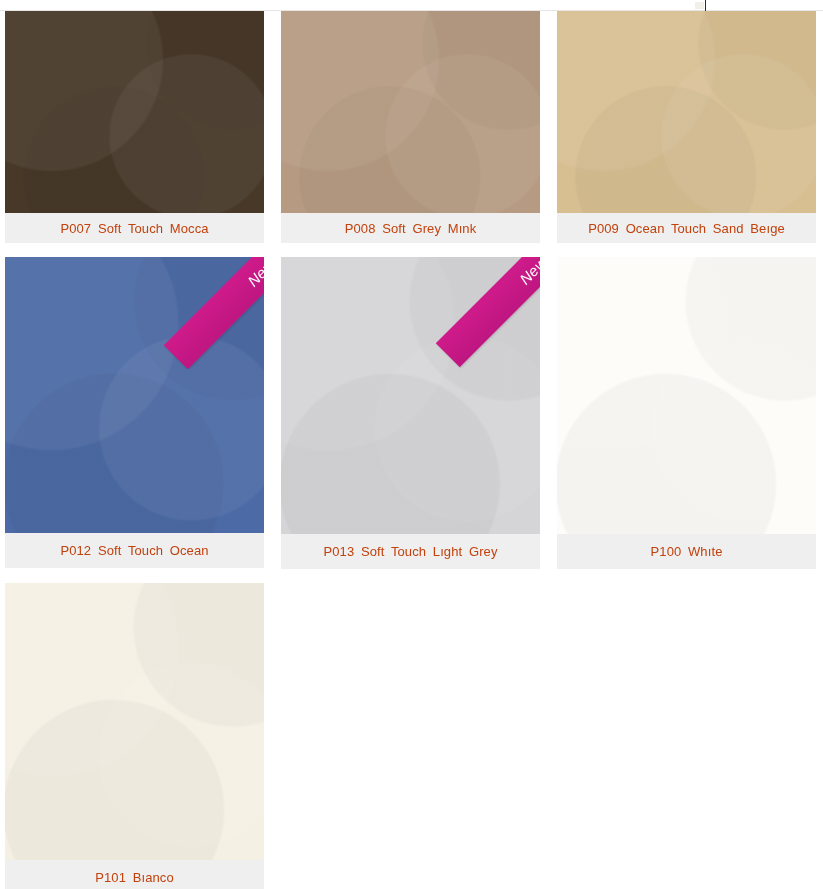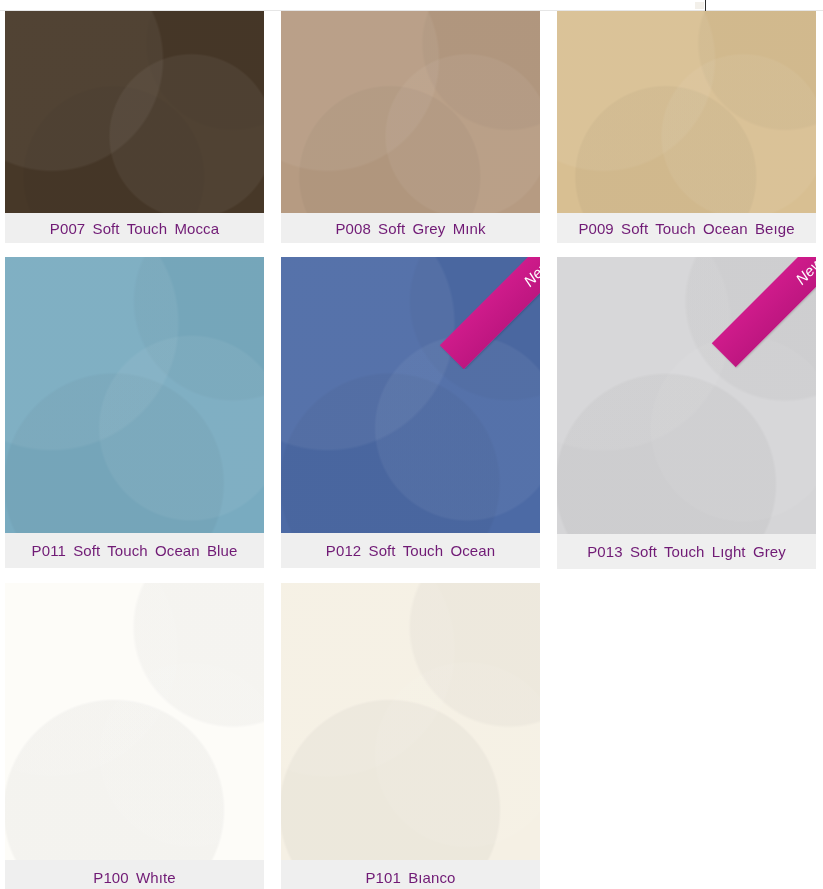--- a/index.html
+++ b/index.html
@@ -65,22 +65,22 @@
       radial-gradient(circle at 42% 82%, rgba(0,0,0,.035) 0 40%, rgba(0,0,0,0) 41%),
       radial-gradient(circle at 88% 16%, rgba(0,0,0,.03) 0 30%, rgba(0,0,0,0) 31%);
     pointer-events:none;
   }
   .label{
     height:30px;
     background:#efefef;
     display:flex;
     align-items:center;
     justify-content:center;
-    color:#701a75;
-    font-size:15px;
+    color:#c2410c;
+    font-size:13px;
     word-spacing:3px;
     letter-spacing:.1px;
     white-space:nowrap;
   }
   .row2 .label{height:35px;}
   .row3 .label{height:35px;}
   
   .ribbon{
     position:absolute;
     top:0;right:0;
@@ -138,30 +138,24 @@
       <div class="swatch" style="background-color: rgb(182, 155, 130);">
         <div class="texture"></div>
       </div>
       <div class="label">P008  Soft  Grey  Mınk</div>
     </div>
 
     <div class="card row1">
       <div class="swatch" style="background-color: rgb(216, 191, 146);">
         <div class="texture"></div>
       </div>
-      <div class="label">P009  Soft  Touch  Ocean  Beıge</div>
+      <div class="label">P009  Ocean  Touch  Sand  Beıge</div>
     </div>
 
 
-    <div class="card row2">
-      <div class="swatch" style="background-color: rgb(121, 171, 192);">
-        <div class="texture"></div>
-      </div>
-      <div class="label">P011  Soft  Touch  Ocean  Blue</div>
-    </div>
 
     <div class="card row2">
       <div class="swatch" style="background-color: rgb(76, 106, 165);">
         <div class="texture"></div>
         <div class="ribbon">
           <div class="band">
             <span>New</span>
           </div>
         </div>
       </div>

